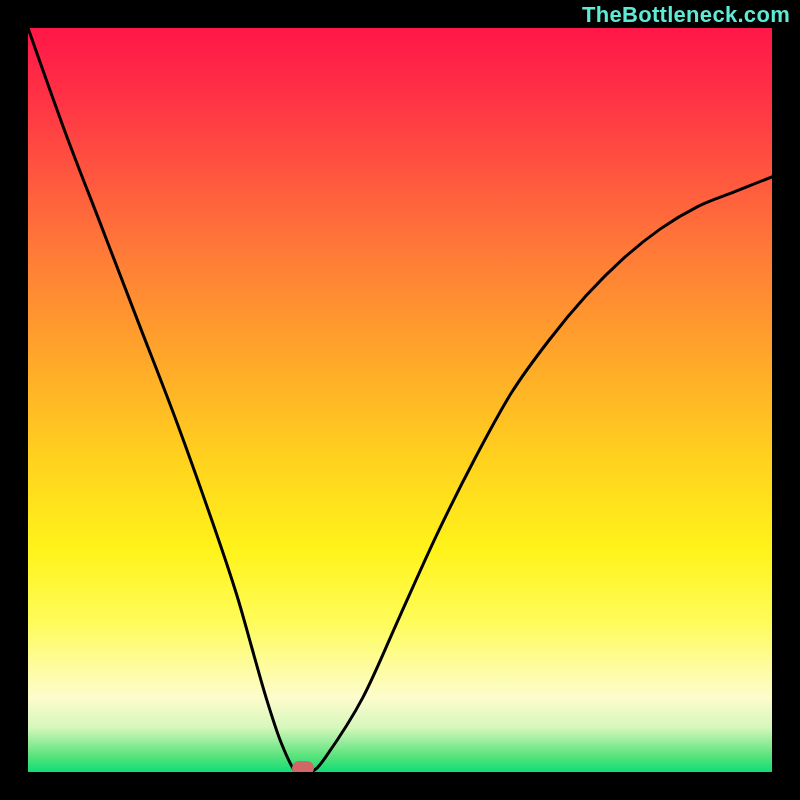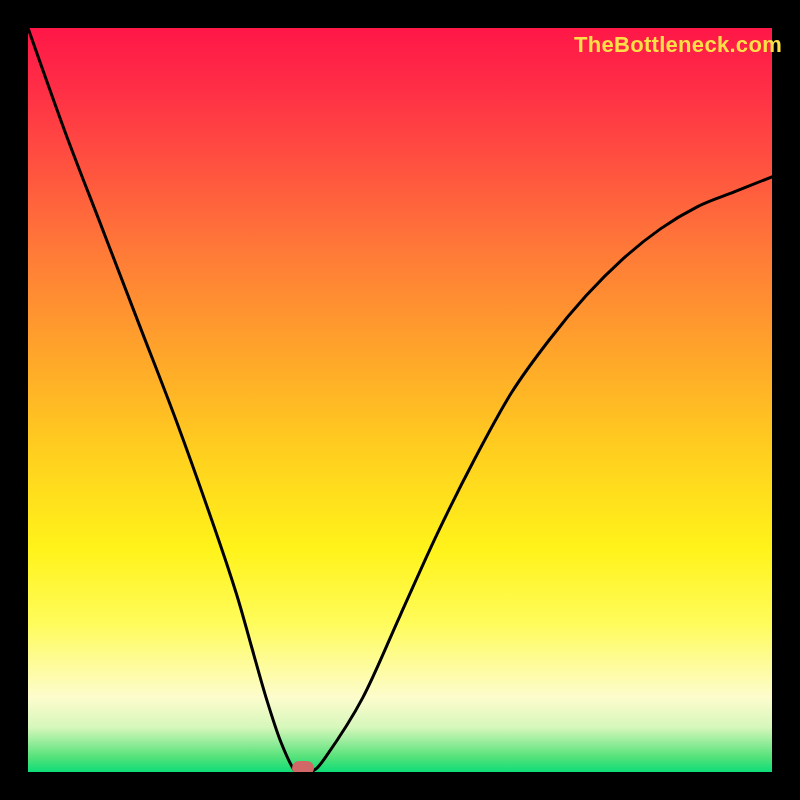--- a/index.html
+++ b/index.html
@@ -13,28 +13,27 @@
   }
   .frame {
     position: relative;
     width: 800px;
     height: 800px;
     background: #000;
   }
   .watermark {
     position: absolute;
     top: 2px;
-    right: 18px;
-    color: #fde047;
+    right: 10px;
+    color: #5eead4;
     font-size: 22px;
     font-weight: 600;
     letter-spacing: 0.3px;
     z-index: 5;
     font-family: Arial, sans-serif;
-    margin-top: 30px;
   }
   .plot-area {
     position: absolute;
     left: 28px;
     top: 28px;
     width: 744px;
     height: 744px;
     overflow: hidden;
   }
   

